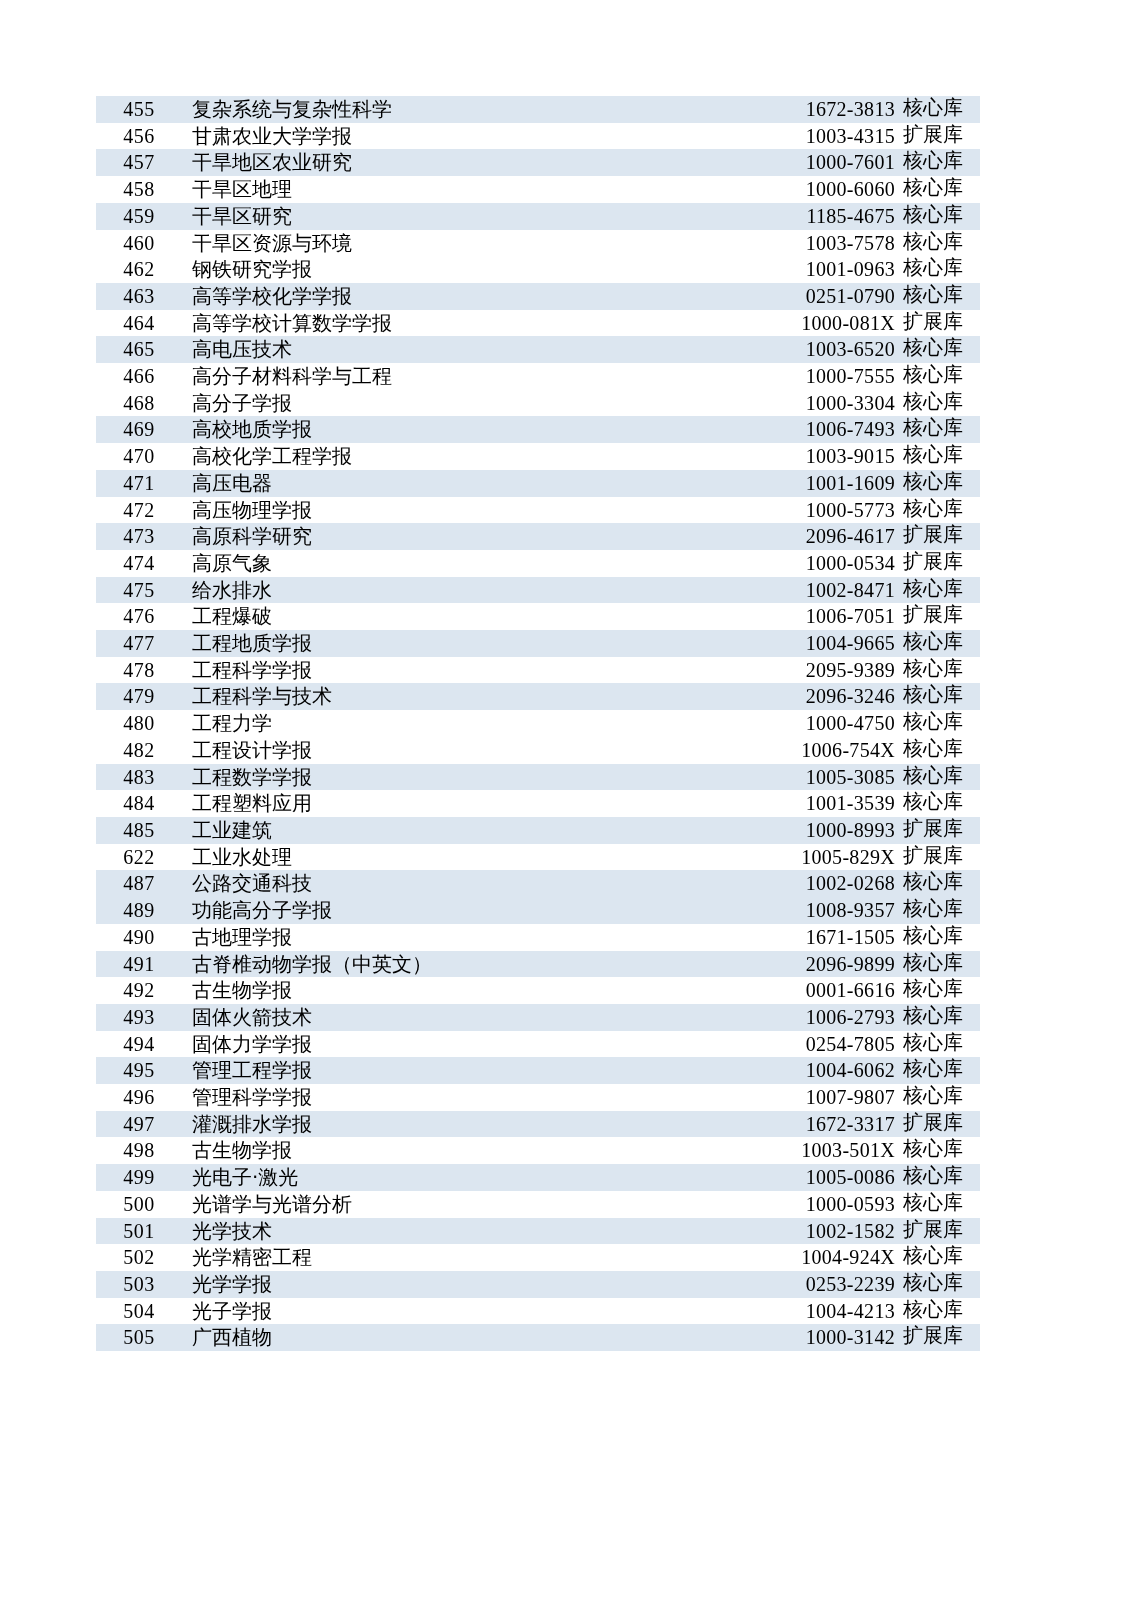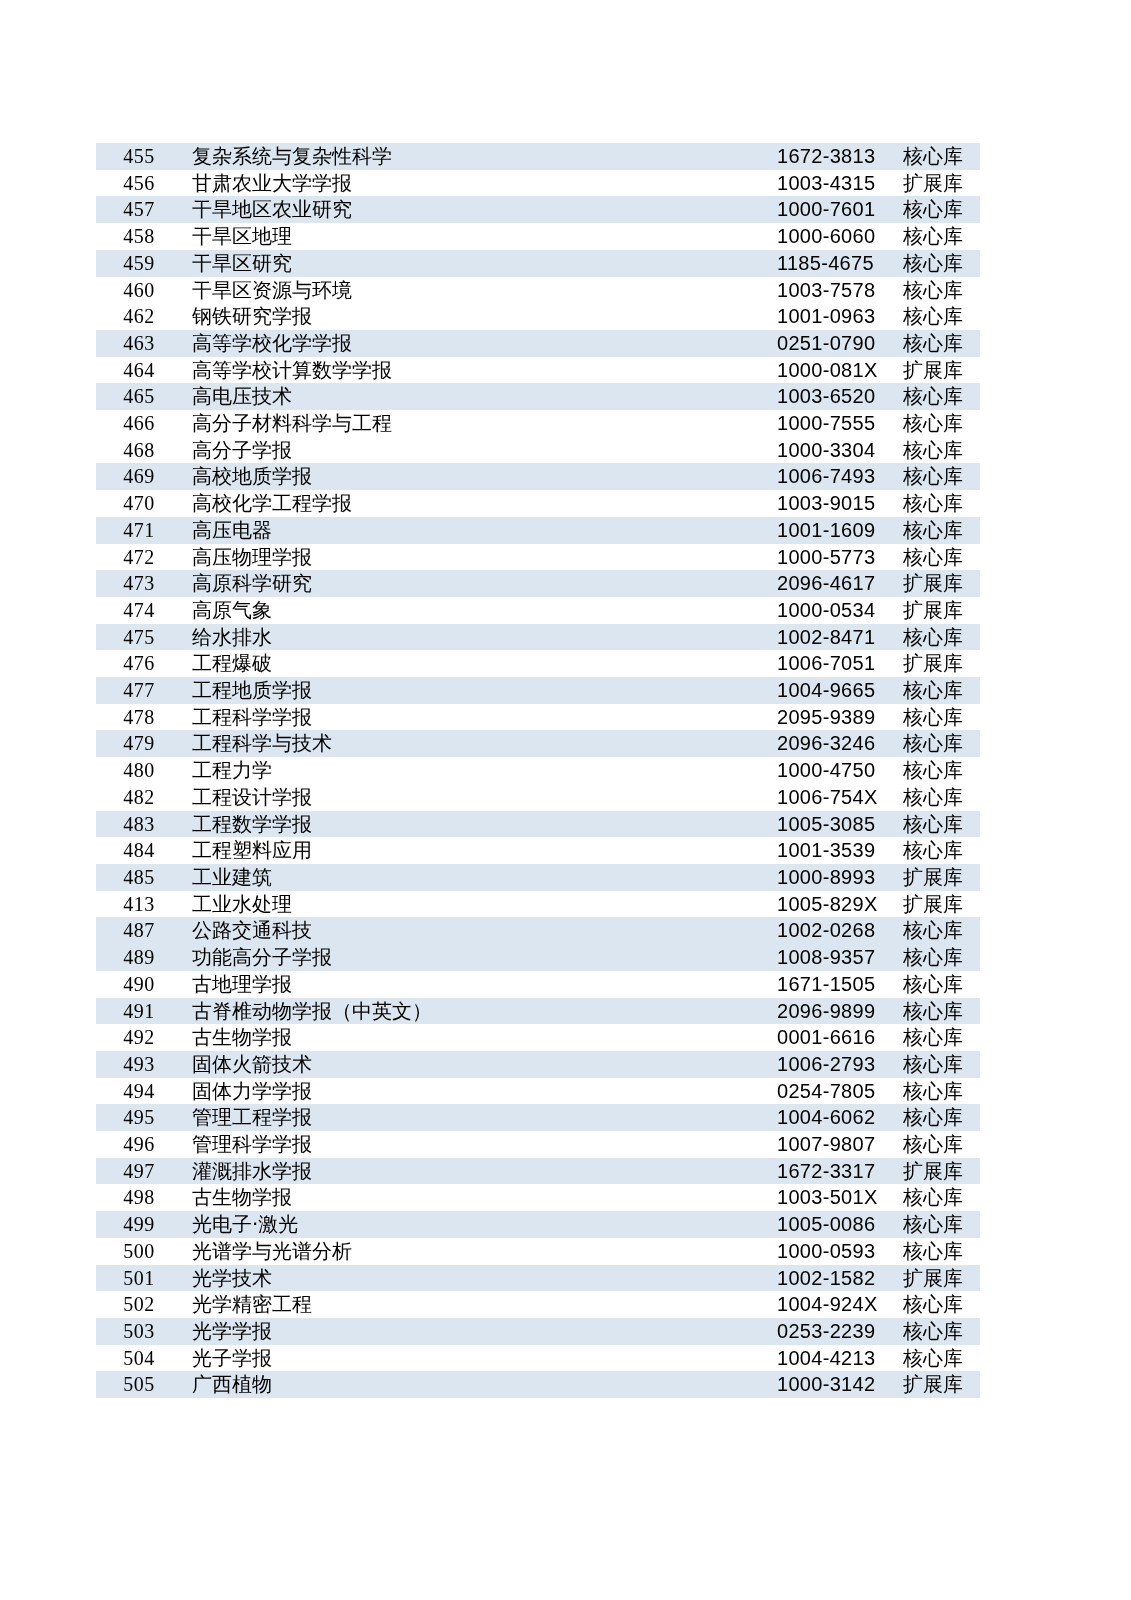--- a/index.html
+++ b/index.html
@@ -12,21 +12,20 @@
     height: 1600px;
     font-family: "Liberation Serif", "DejaVu Serif", serif;
     color: #000000;
   }
   .page {
     position: relative;
     width: 1131px;
     height: 1380px;
     box-sizing: border-box;
     padding: 96px 168px 0 96px;
-    margin-top: 47px;
   }
   table.journal-table {
     width: 866px;
     border-collapse: collapse;
     table-layout: fixed;
   }
   table.journal-table td {
     padding: 0;
     height: 26.7px;
     line-height: 26.7px;
@@ -42,30 +41,30 @@
     letter-spacing: 0.5px;
   }
   .col-name {
     width: 585px;
     padding-left: 10px !important;
     font-family: "DejaVu Sans", "Liberation Sans", sans-serif;
     font-size: 19px;
   }
   .col-issn {
     width: 118px;
-    text-align: left;
-    font-family: Liberation Sans, sans-serif;
+    text-align: right;
+    font-family: Liberation Serif, serif;
     font-size: 19px;
     letter-spacing: 0.3px;
   }
   .col-db {
     width: 77px;
     text-align: left;
     padding-left: 8px !important;
-    font-family: Liberation Sans, sans-serif;
+    font-family: Liberation Mono, monospace;
     font-size: 18px;
   }
   tr.shaded td {
     background: #dce6f0;
   }
   tr.plain td {
     background: #ffffff;
   }
 </style>
 </head>
@@ -236,21 +235,21 @@
           <td class="col-issn">1001-3539</td>
           <td class="col-db">核心库</td>
         </tr>
         <tr class="shaded">
           <td class="col-num">485</td>
           <td class="col-name">工业建筑</td>
           <td class="col-issn">1000-8993</td>
           <td class="col-db">扩展库</td>
         </tr>
         <tr class="plain">
-          <td class="col-num">413</td>
+          <td class="col-num">622</td>
           <td class="col-name">工业水处理</td>
           <td class="col-issn">1005-829X</td>
           <td class="col-db">扩展库</td>
         </tr>
         <tr class="shaded">
           <td class="col-num">487</td>
           <td class="col-name">公路交通科技</td>
           <td class="col-issn">1002-0268</td>
           <td class="col-db">核心库</td>
         </tr>

